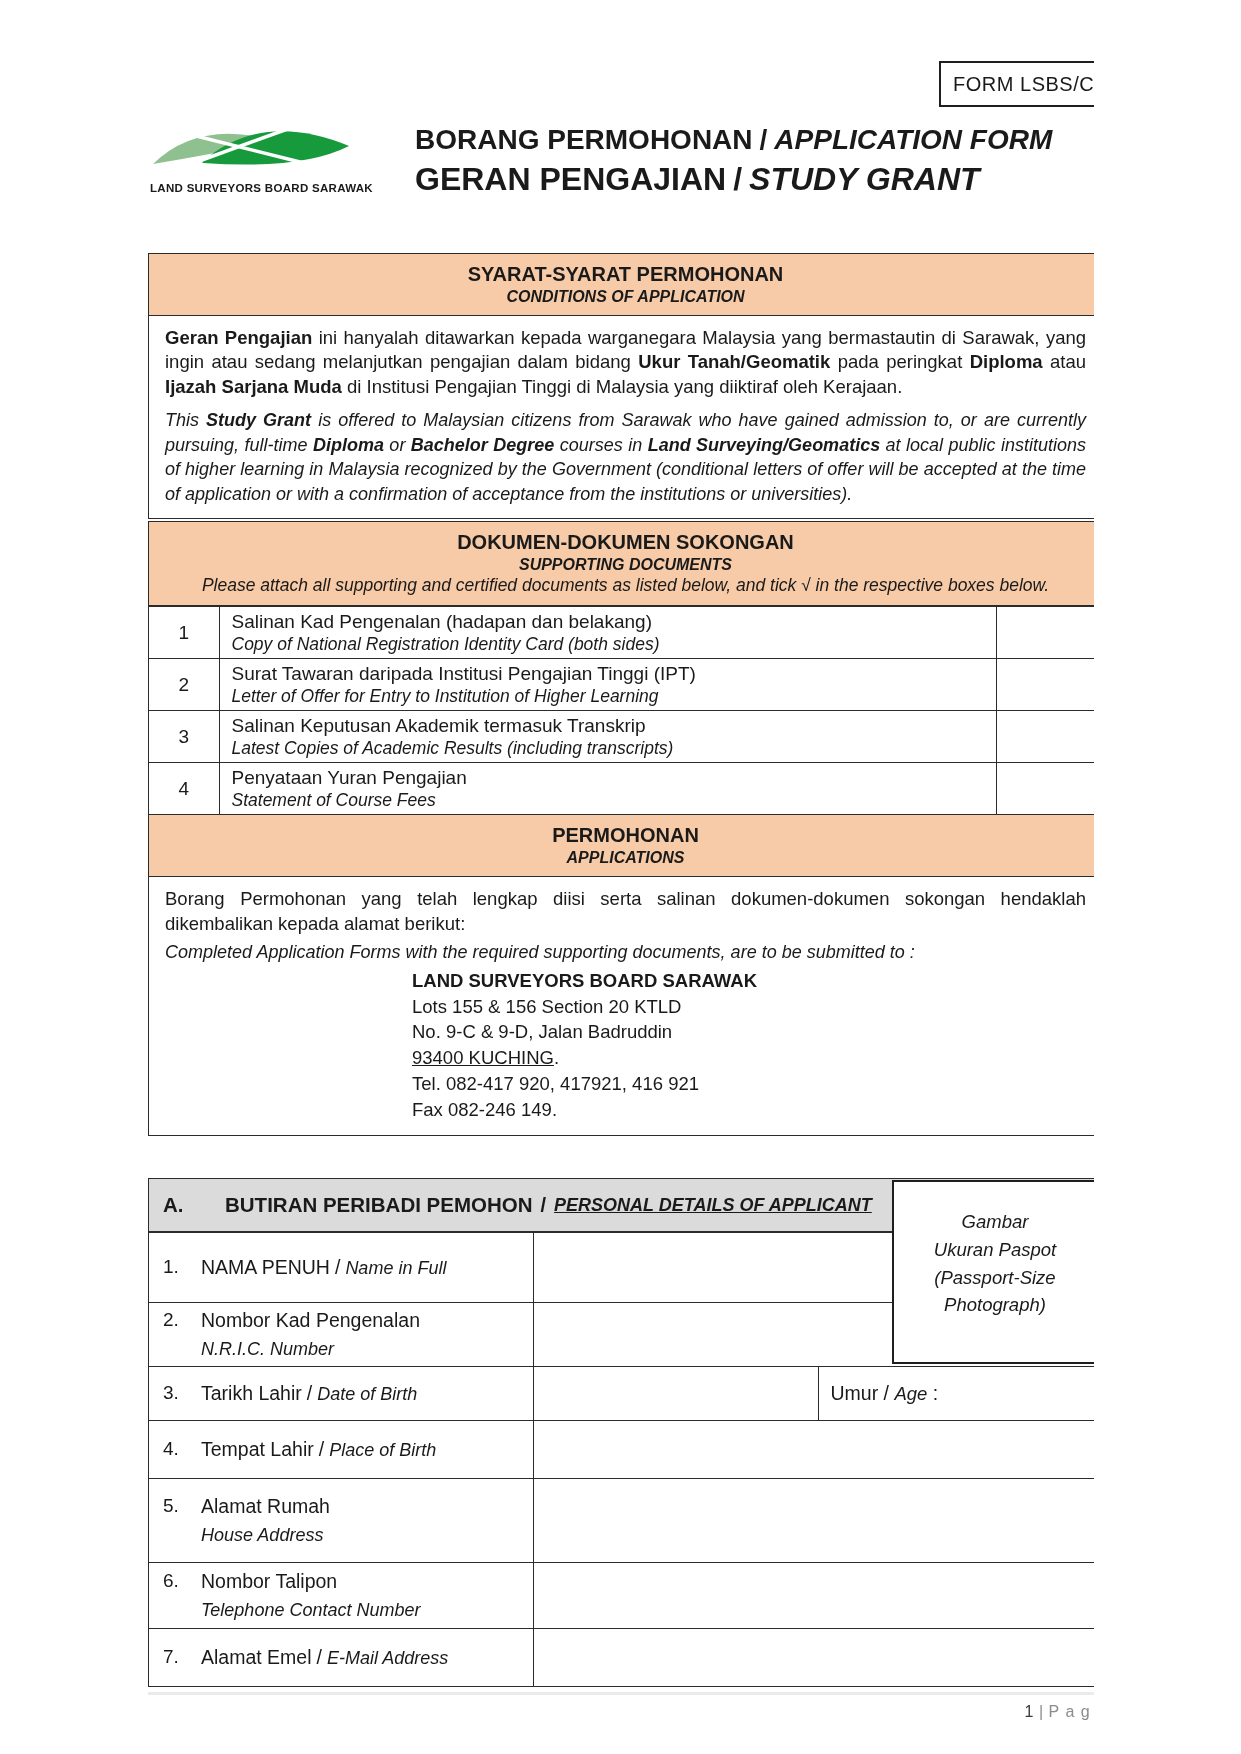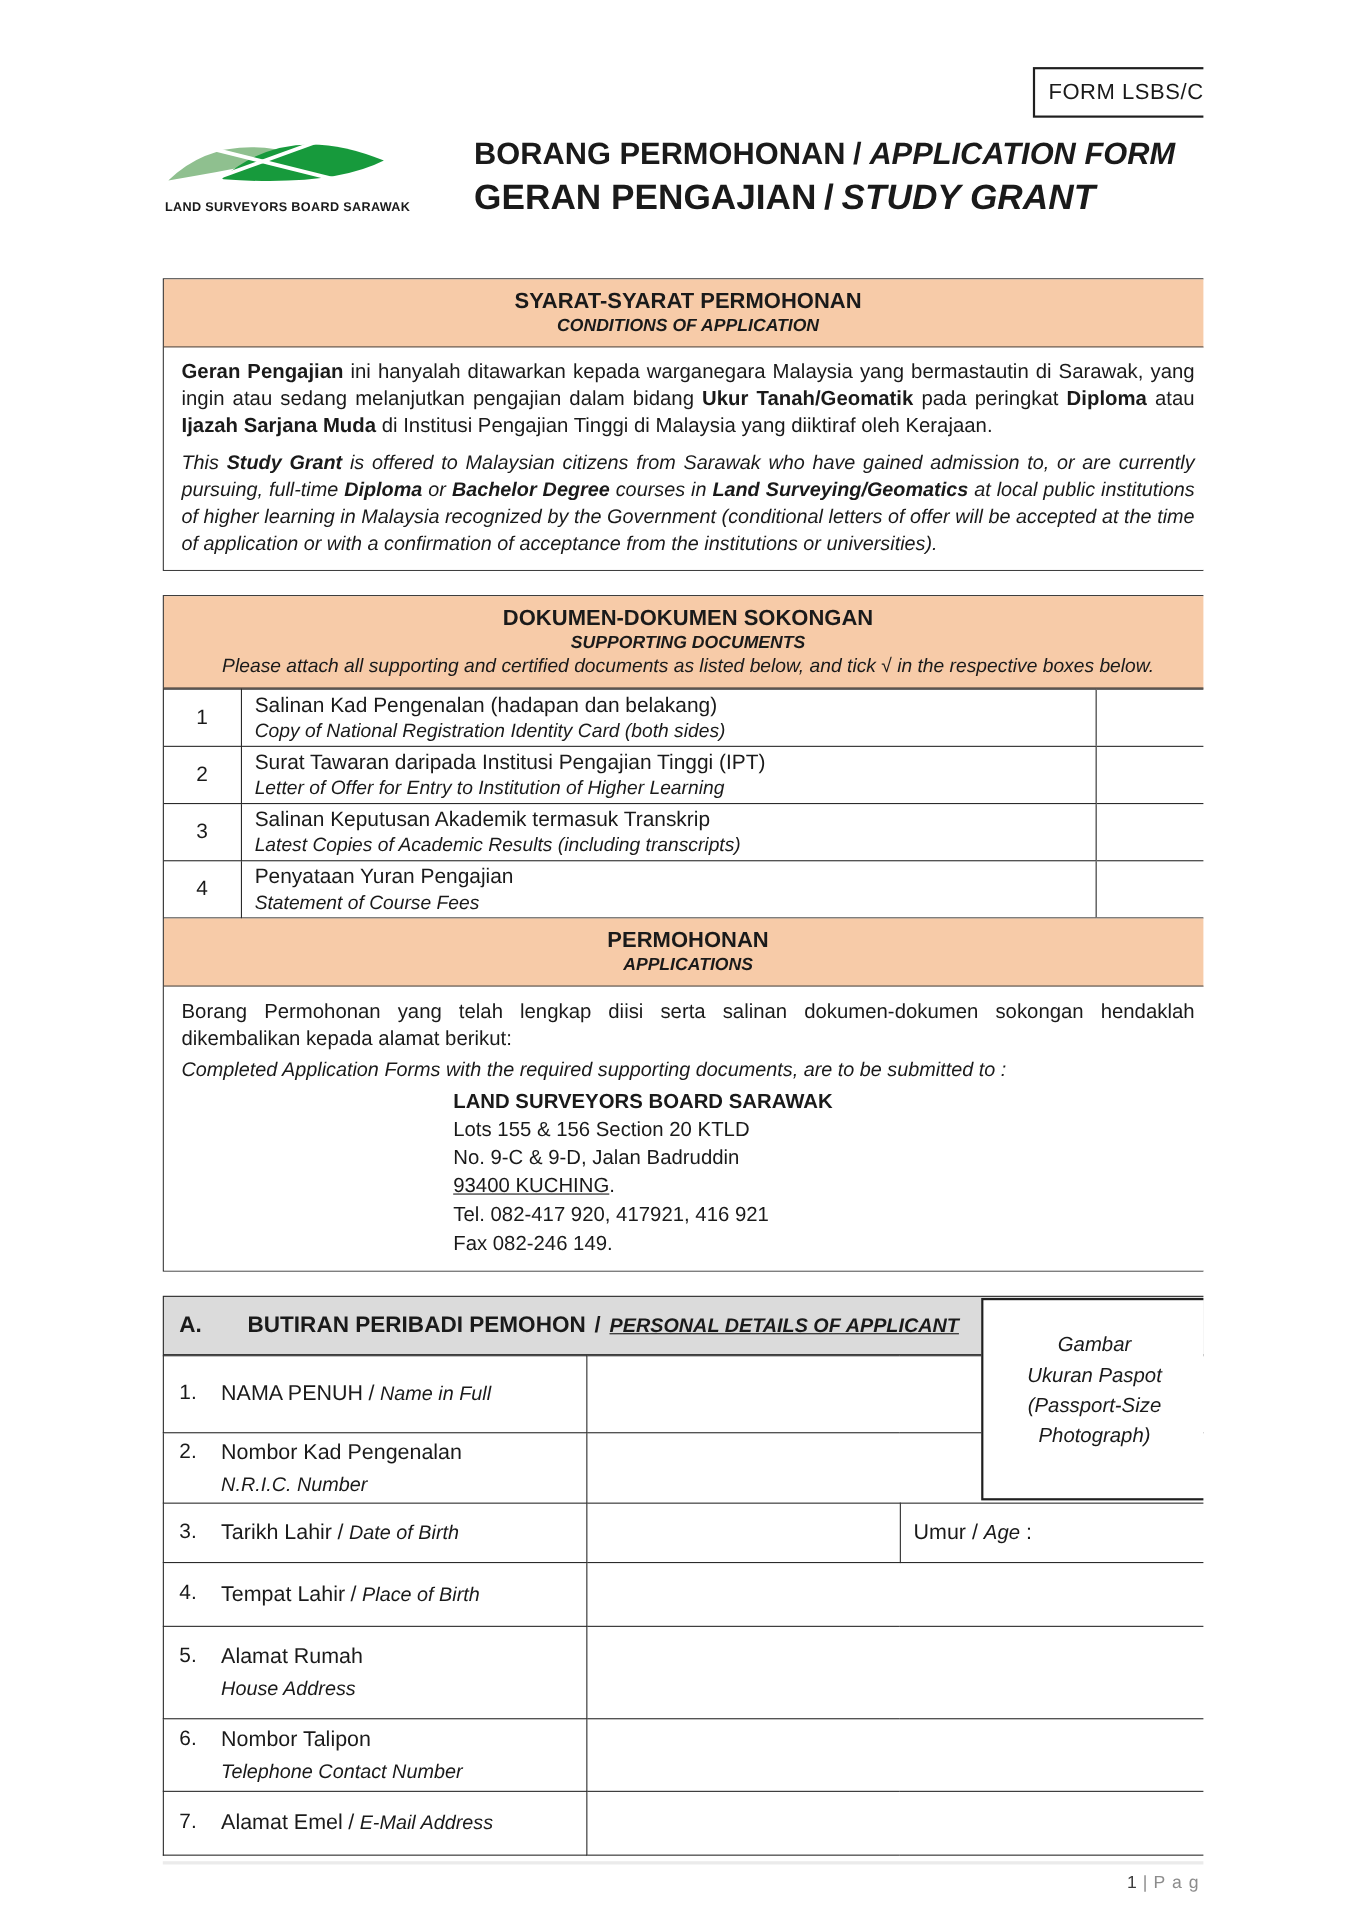--- a/index.html
+++ b/index.html
@@ -7,31 +7,31 @@
   .page { position:relative; width:1094px; height:1754px; background:#fff; overflow:hidden; }
 
   
   .form-code { position:absolute; left:939px; top:61px; width:234px; height:46px;
     border:2px solid #1f1f1f; display:flex; align-items:center; justify-content:center;
     font-size:20px; letter-spacing:.5px; }
 
   
   .logo { position:absolute; left:150px; top:112px; width:202px; }
   .logo-caption { font-size:11.5px; font-weight:bold; letter-spacing:.3px; margin-top:-2px; white-space:nowrap; }
-  .titles { position:absolute; left:415px; top:124px;margin-left:16px; }
+  .titles { position:absolute; left:415px; top:124px; }
   .t1 { font-size:28px; font-weight:bold; }
   .t2 { font-size:32px; font-weight:bold; margin-top:5px; }
   .t-en { font-style:italic; }
   .t-sep { margin:0 7px; font-weight:bold; }
 
   
   .sheet { position:absolute; left:148px; width:955px; }
   .top-content { top:253px; }
   .box { border:1px solid #2b2b2b; }
-  .box + .box { margin-top:22px; }
+  .box + .box { margin-top:2px; }
   .orange { background:#F7CBA8; text-align:center; padding:7px 10px 8px; border-bottom:1px solid #2b2b2b; }
   .hdr-ms { font-weight:bold; font-size:20px; line-height:1.3; }
   .hdr-en { font-weight:bold; font-style:italic; font-size:16px; line-height:1.25; }
   .note-ms { font-size:19px; line-height:1.3; margin-top:2px; }
   .note-en { font-size:17.5px; font-style:italic; line-height:1.25; }
   .cellbody { padding:10px 16px 12px; background:#fff; }
   .para-ms { font-size:18.5px; line-height:1.32; text-align:justify; }
   .para-en { font-size:18px; line-height:1.36; text-align:justify; font-style:italic; margin-top:9px; }
 
   

